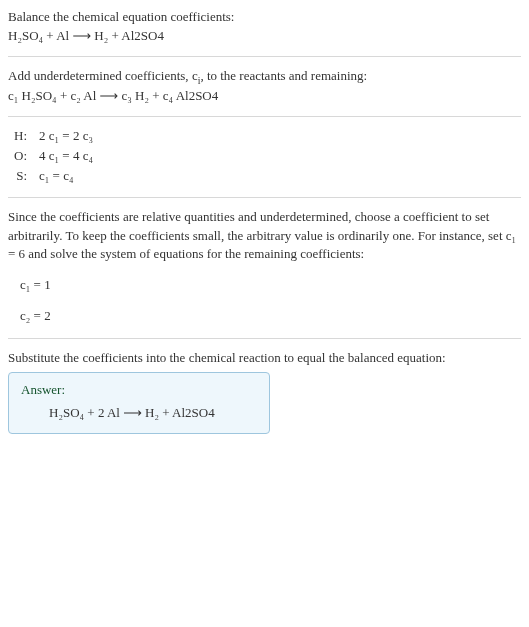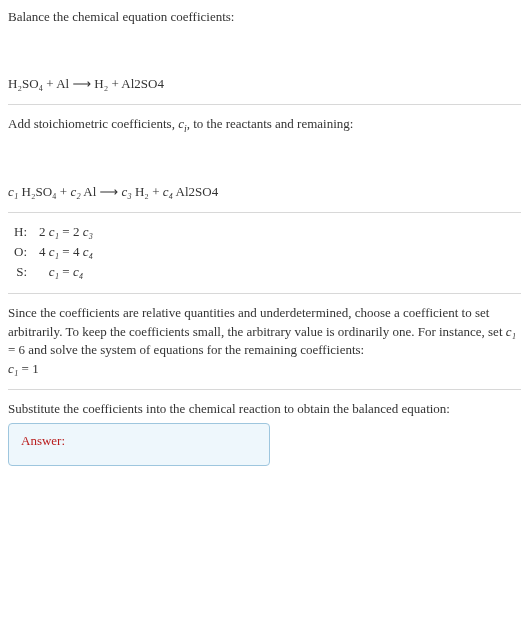--- a/index.html
+++ b/index.html
@@ -15,73 +15,71 @@
   .section {
     margin-bottom: 4px;
   }
   hr {
     border: none;
     border-top: 1px solid #d8d8d8;
     margin: 10px 0 10px 0;
   }
   .formula {
     font-family: Georgia, serif;
-    margin-top: 48px;
   }
   sub {
     font-size: 0.75em;
     vertical-align: sub;
   }
   .eqtable {
     border-collapse: collapse;
     margin-top: 2px;
   }
   .eqtable td {
     padding: 0 6px 1px 6px;
     vertical-align: top;
     font-size: 13px;
-    text-align: center;
   }
   .eqtable td.lbl {
     text-align: right;
   }
   .coefflist div {
-    margin: 0;
+    margin: 12px;
   }
   .answerbox {
     border: 1px solid #9ec6de;
     background: #eef7fc;
     border-radius: 4px;
     padding: 8px 12px 10px 12px;
     width: 236px;
     margin-top: 4px;
   }
   .answerbox .hdr {
-    color: #b91c1c;
+    color: #14532d;
     font-size: 13px;
     margin-bottom: 4px;
   }
   .answerbox .eq {
     padding-left: 28px;
   }
-  .it { font-style: italic; }
+  .it { }
 </style>
 </head>
 <body>
 
 <div class="section">
   <div>Balance the chemical equation coefficients:</div>
   <div class="formula">H₂SO₄ + Al ⟶ H₂ + Al2SO4</div>
 </div>
 
 <hr>
 
 <div class="section">
   <div>
-    <span>Add stoichiometric coefficients, </span><span class="it"><span>c</span><sub>i</sub></span><span>, to the reactants and remaining:</span>
+    <span>Add underdetermined coefficients, </span><span class="it"><span>c</span><sub>i</sub></span><span>, to the reactants and remaining:</span>
   </div>
   <div class="formula">
     <span class="it">c₁</span><span> H₂SO₄ + </span><span class="it">c₂</span><span> Al ⟶ </span><span class="it">c₃</span><span> H₂ + </span><span class="it">c₄</span><span> Al2SO4</span>
   </div>
 </div>
 
 <hr>
 
 <div class="section">
   <table class="eqtable">
@@ -103,24 +101,26 @@
 </div>
 
 <hr>
 
 <div class="section">
   <div>
     <span>Since the coefficients are relative quantities and underdetermined, choose a coefficient to set arbitrarily. To keep the coefficients small, the arbitrary value is ordinarily one. For instance, set </span><span class="it">c₁</span><span> = 6 and solve the system of equations for the remaining coefficients:</span>
   </div>
   <div class="coefflist" id="coeff-list">
       <div><span class="it">c₁</span> = 1</div>
+      <div><span class="it">c₂</span> = 2</div>
     </div>
 </div>
 
 <hr>
 
 <div class="section">
-  <div>Substitute the coefficients into the chemical reaction to obtain the balanced equation:</div>
+  <div>Substitute the coefficients into the chemical reaction to equal the balanced equation:</div>
 </div>
 
 <div class="answerbox">
   <div class="hdr">Answer:</div>
+  <div class="eq formula">H₂SO₄ + 2 Al ⟶ H₂ + Al2SO4</div>
 </div>
 
 </body></html>

